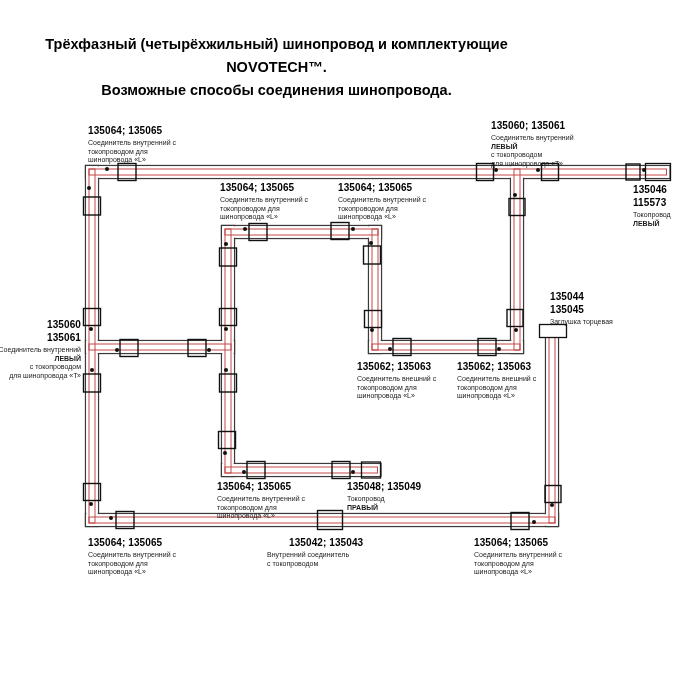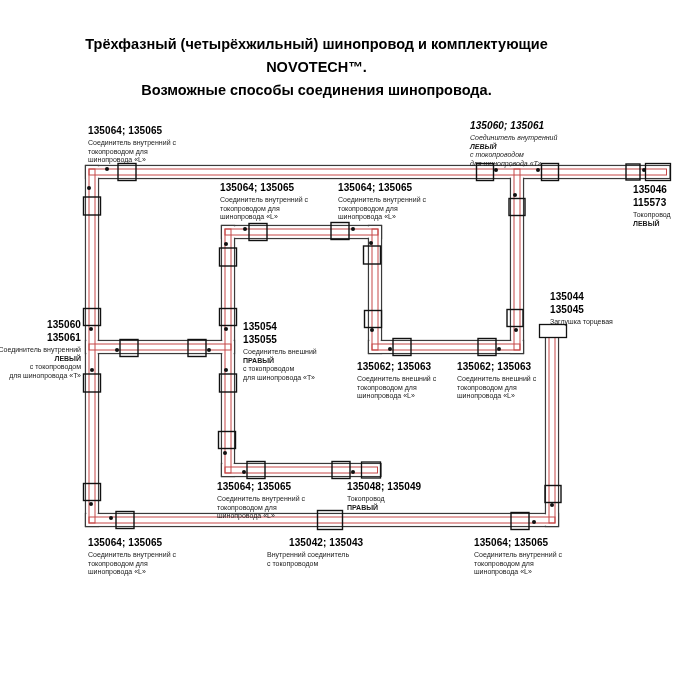--- a/index.html
+++ b/index.html
@@ -1,19 +1,19 @@
 <!DOCTYPE html>
 <html><head>
 <meta charset="utf-8">
 <style>
   html,body{margin:0;padding:0;background:#ffffff;}
   .page{position:relative;width:700px;height:700px;background:#fff;overflow:hidden;
         font-family:"Liberation Sans","DejaVu Sans",sans-serif;color:#000;}
   .title{position:absolute;left:0;top:33px;width:553px;text-align:center;
-         font-weight:bold;font-size:14.5px;line-height:23px;color:#000;padding-left:40px;}
+         font-weight:bold;font-size:14.5px;line-height:23px;color:#000;}
   #diagram{position:absolute;left:0;top:0;}
   .part-label{position:absolute;white-space:nowrap;}
   .part-label .num{font-weight:bold;font-size:10px;line-height:13px;color:#000;letter-spacing:.1px;}
   .part-label .desc{font-size:7px;line-height:8.6px;color:#1a1a1a;margin-top:2px;}
   .part-label .desc .b{font-weight:bold;}
   .align-right{text-align:right;}
 </style>
 </head>
 <body>
 
@@ -116,21 +116,21 @@
       <rect x="317.5" y="510.5" width="25" height="19" fill="none" stroke="#111111" stroke-width="1.4"></rect>
     </svg>
 <div class="part-label" style="left: 88px; top: 124px;">
       <div class="num">135064; 135065</div>
       <div class="desc">
         <div>Соединитель внутренний с</div>
         <div>токопроводом для</div>
         <div>шинопровода «L»</div>
       </div>
     </div>
-    <div class="part-label" style="left: 470px; top: 119px; font-style: italic;">
+    <div class="part-label" style="left: 491px; top: 119px;">
       <div class="num">135060; 135061</div>
       <div class="desc">
         <div>Соединитель внутренний</div>
         <div class="b">ЛЕВЫЙ</div>
         <div>с токопроводом</div>
         <div>для шинопровода «Т»</div>
       </div>
     </div>
     <div class="part-label" style="left: 633px; top: 183px;">
       <div class="num">135046</div>
@@ -166,30 +166,20 @@
     <div class="part-label align-right" style="right: 619px; top: 318px;">
       <div class="num">135060</div>
       <div class="num">135061</div>
       <div class="desc">
         <div>Соединитель внутренний</div>
         <div class="b">ЛЕВЫЙ</div>
         <div>с токопроводом</div>
         <div>для шинопровода «Т»</div>
       </div>
     </div>
-    <div class="part-label" style="left: 243px; top: 320px;">
-      <div class="num">135054</div>
-      <div class="num">135055</div>
-      <div class="desc">
-        <div>Соединитель внешний</div>
-        <div class="b">ПРАВЫЙ</div>
-        <div>с токопроводом</div>
-        <div>для шинопровода «Т»</div>
-      </div>
-    </div>
     <div class="part-label" style="left: 357px; top: 360px;">
       <div class="num">135062; 135063</div>
       <div class="desc">
         <div>Соединитель внешний с</div>
         <div>токопроводом для</div>
         <div>шинопровода «L»</div>
       </div>
     </div>
     <div class="part-label" style="left: 457px; top: 360px;">
       <div class="num">135062; 135063</div>

